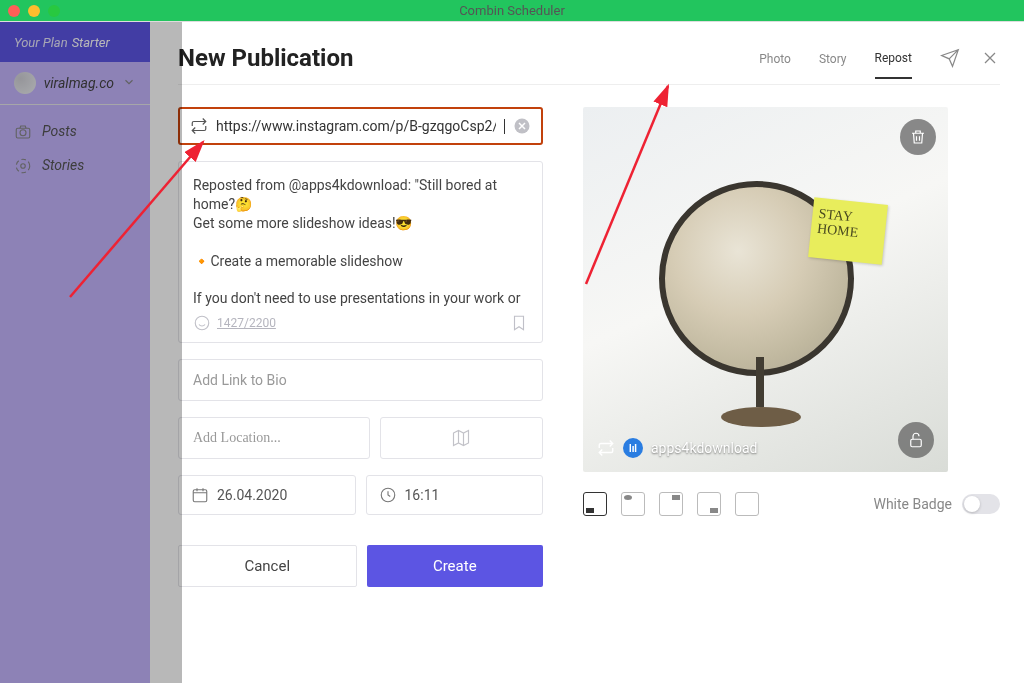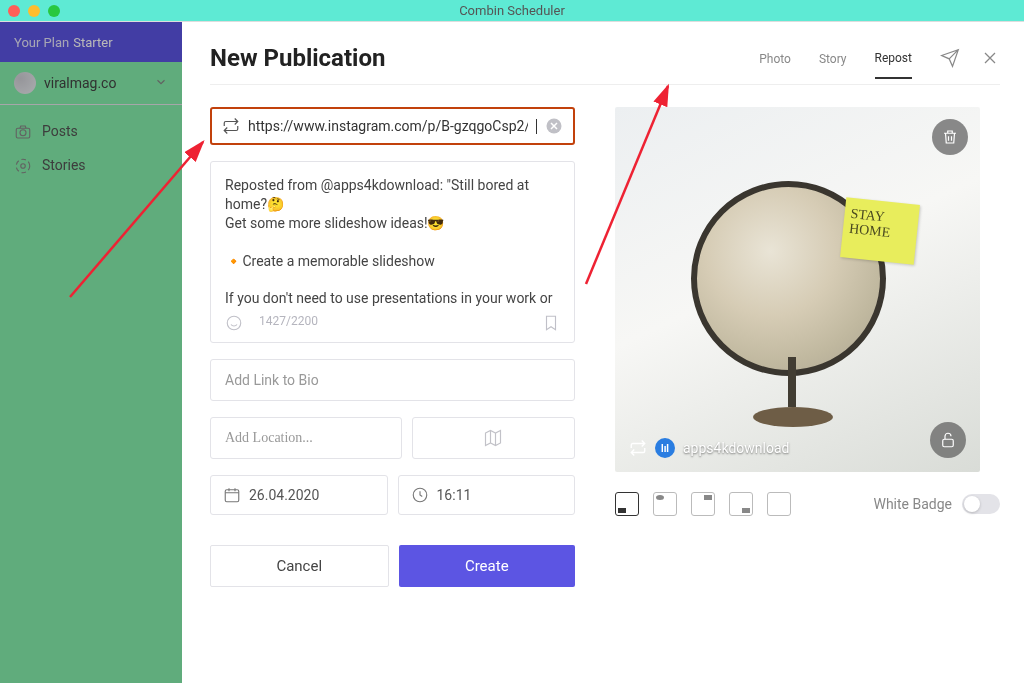--- a/index.html
+++ b/index.html
@@ -7,21 +7,21 @@
     font-family: -apple-system, BlinkMacSystemFont, "Segoe UI", Roboto, Helvetica, Arial, sans-serif;
     background: #fff;
     width: 1024px;
     height: 683px;
     overflow: hidden;
     position: relative;
     color: #333;
   }
   .titlebar {
     height: 22px;
-    background: #5eead4;
+    background: #22c55e;
     border-bottom: 1px solid #ddd;
     display: flex;
     align-items: center;
     padding: 0 8px;
     position: relative;
   }
   .traffic { display: flex; gap: 8px; }
   .tl { width: 12px; height: 12px; border-radius: 50%; }
   .tl.red { background: #ff5f57; }
   .tl.yellow { background: #ffbd2e; }
@@ -32,25 +32,26 @@
   }
 
   .app {
     display: flex;
     height: calc(683px - 22px);
     position: relative;
   }
 
   
   .sidebar {
-    width: 182px;
-    background: #86efac;
+    width: 150px;
+    background: #c4b5fd;
     display: flex;
     flex-direction: column;
     position: relative;
+    font-style: italic;
   }
   .planbar {
     background: #5c55e3;
     color: #fff;
     height: 40px;
     padding: 0 14px;
     display: flex;
     align-items: center;
     font-size: 13px;
   }
@@ -139,22 +140,22 @@
 
   .caption {
     padding: 14px 14px 10px;
   }
   .caption-text {
     font-size: 14px; color: #444; line-height: 1.35;
     height: 130px; overflow: hidden;
     white-space: pre-wrap;
   }
   .caption-footer {
-    display: flex; gap: 16px;
-    margin-top: 8px; color: #b5b5be;
+    display: flex; align-items: center; gap: 6px;
+    margin-top: 8px; color: #b5b5be; text-decoration: underline;
   }
   .caption-footer svg { width: 18px; height: 18px; stroke: #c0c0c8; fill: none; stroke-width: 1.5; }
   .caption-footer .count { font-size: 12px; }
   .caption-footer .bookmark { margin-left: auto; }
 
   .text-input {
     padding: 12px 14px; font-size: 14px; color: #999;
   }
 
   .loc-row { display: flex; gap: 10px; }

